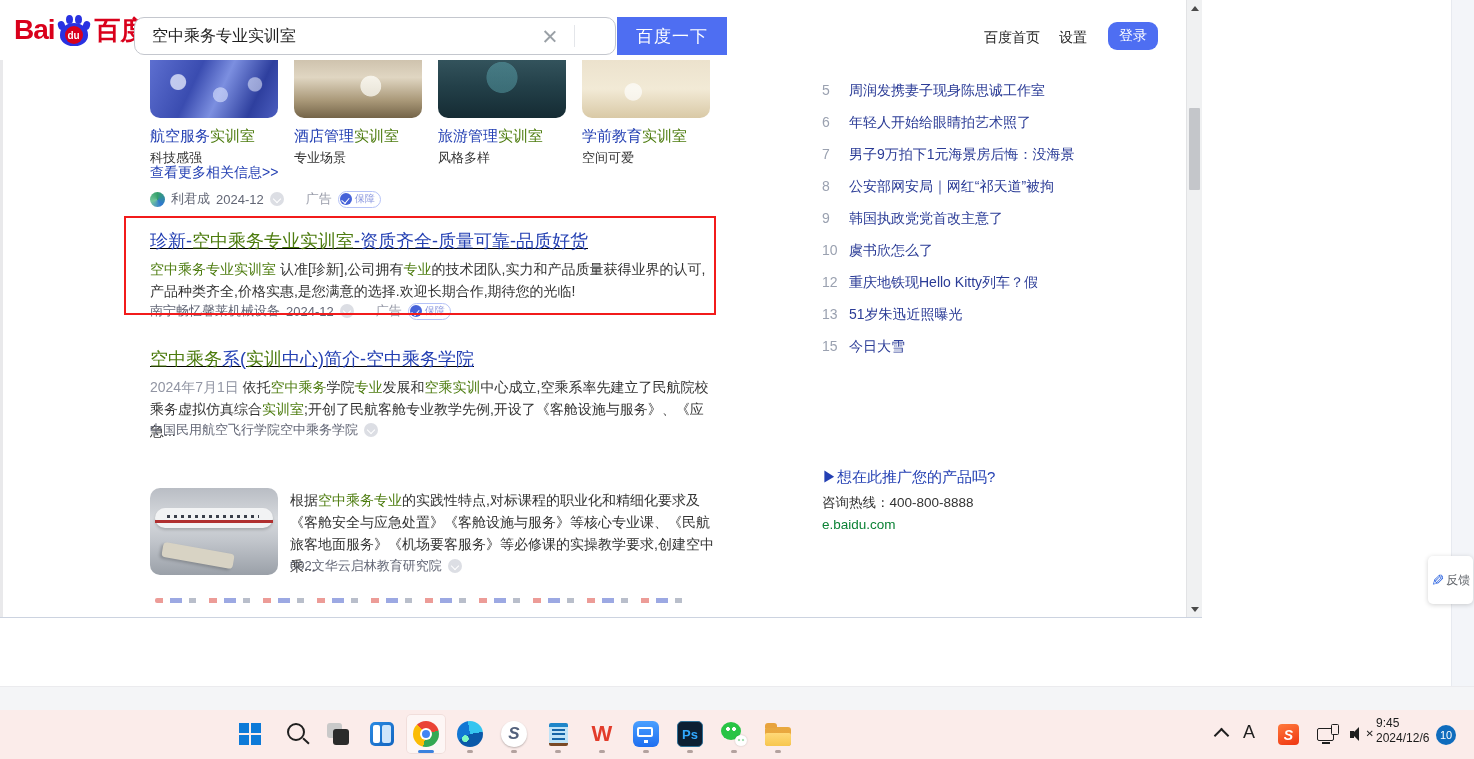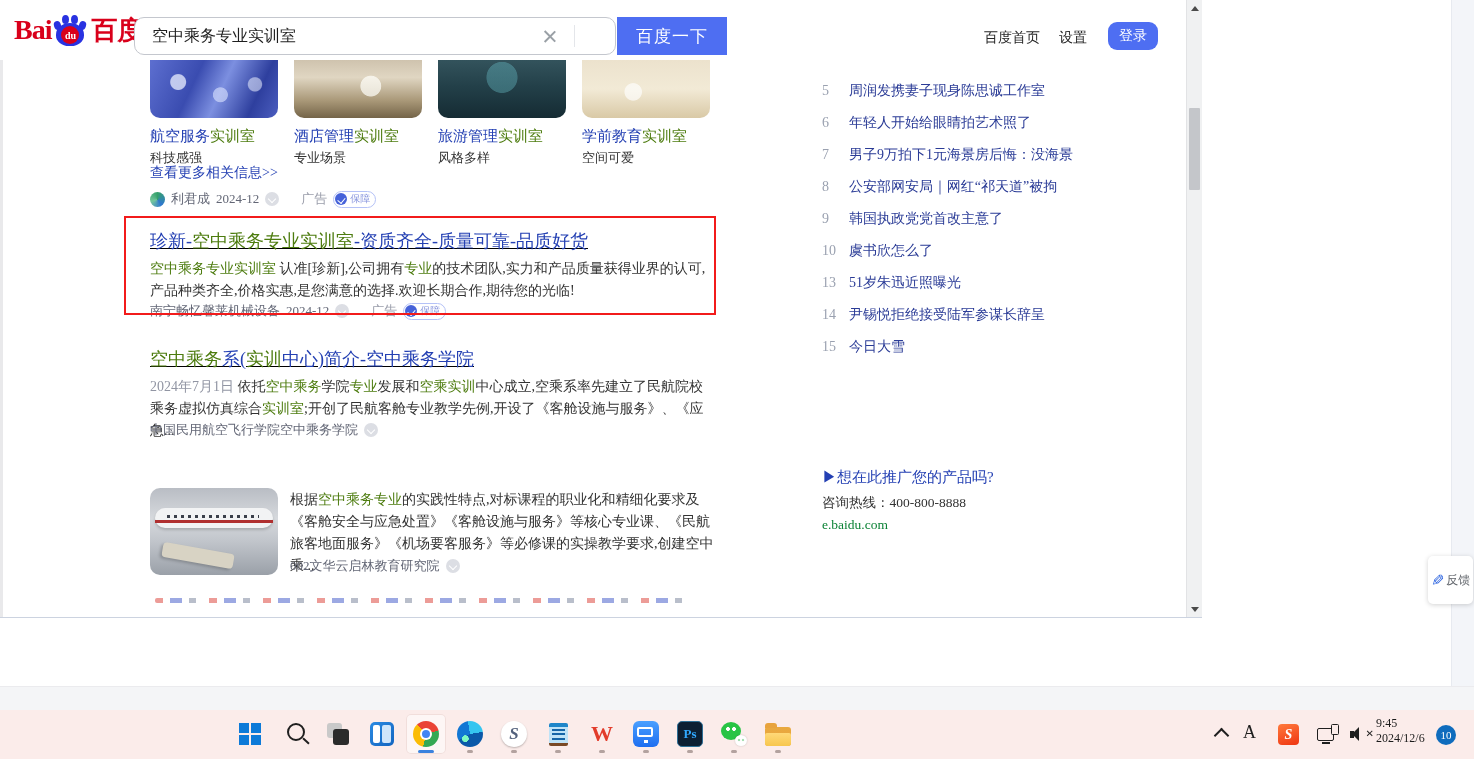--- a/index.html
+++ b/index.html
@@ -1,17 +1,17 @@
 <!DOCTYPE html>
 <html><head>
 <meta charset="utf-8">
 <style>
   html,body{margin:0;padding:0;background:#fff;}
   #page{position:relative;width:1474px;height:759px;overflow:hidden;background:#fff;
-        font-family:Liberation Serif, serif;}
+        font-family:Liberation Sans, sans-serif;}
   
   .pt-blue{color:#2440b3}.pt-red{color:#4d7c0f}.pt-dark{color:#333}.pt-grey{color:#9195a3}
   
   .left-edge{position:absolute;left:0;top:0;width:3px;height:617px;background:#e9e9eb}
   .header{position:absolute;left:0;top:0;width:1186px;height:60px;background:#fff;z-index:10}
   .logo{position:absolute;left:14px;top:12px;display:flex;align-items:center;height:36px}
   .logo-bai{font-size:28px;font-weight:bold;color:#d9001b;letter-spacing:-1px}
   .paw{position:relative;width:36px;height:36px;margin:0 1px}
   .paw .toe{position:absolute;width:7px;height:9px;border-radius:50%;background:#2932e1}
   .paw .t1{left:2px;top:9px;transform:rotate(-20deg)}
@@ -316,26 +316,26 @@
       </div>
     <div class="hot-item">
         <span class="hot-rank">9</span>
         <span class="hot-text">韩国执政党党首改主意了</span>
       </div>
     <div class="hot-item">
         <span class="hot-rank">10</span>
         <span class="hot-text">虞书欣怎么了</span>
       </div>
     <div class="hot-item">
+        <span class="hot-rank">12</span>
+        <span class="hot-text">重庆地铁现Hello Kitty列车？假</span>
+      </div>
+    <div class="hot-item">
         <span class="hot-rank">13</span>
         <span class="hot-text">51岁朱迅近照曝光</span>
-      </div>
-    <div class="hot-item">
-        <span class="hot-rank">14</span>
-        <span class="hot-text">尹锡悦拒绝接受陆军参谋长辞呈</span>
       </div>
     <div class="hot-item">
         <span class="hot-rank">15</span>
         <span class="hot-text">今日大雪</span>
       </div>
   </div>
 
   <div class="promo">
     <div class="promo-title">▶想在此推广您的产品吗?</div>
     <div class="promo-hotline">咨询热线：400-800-8888</div>

